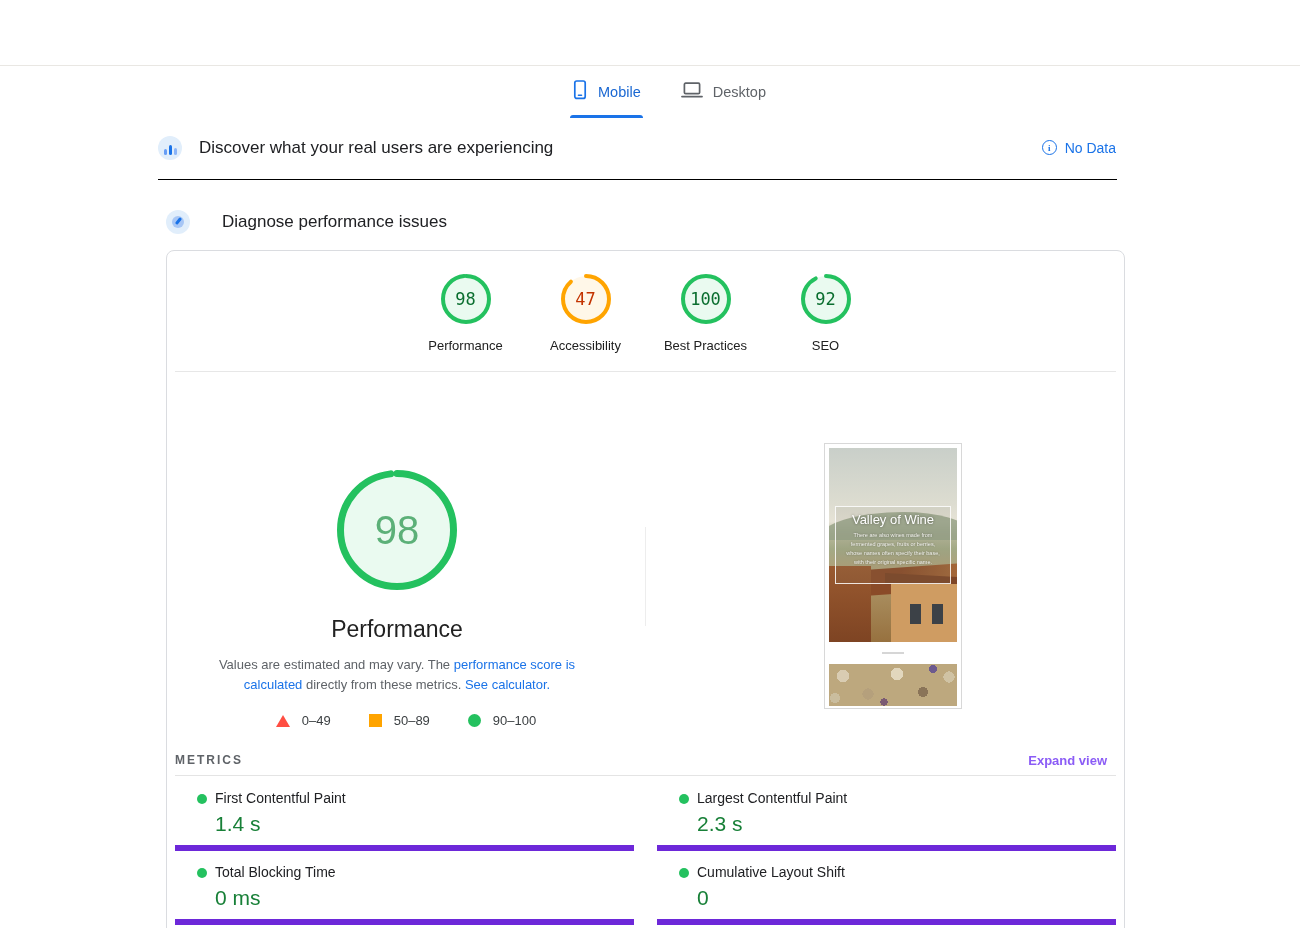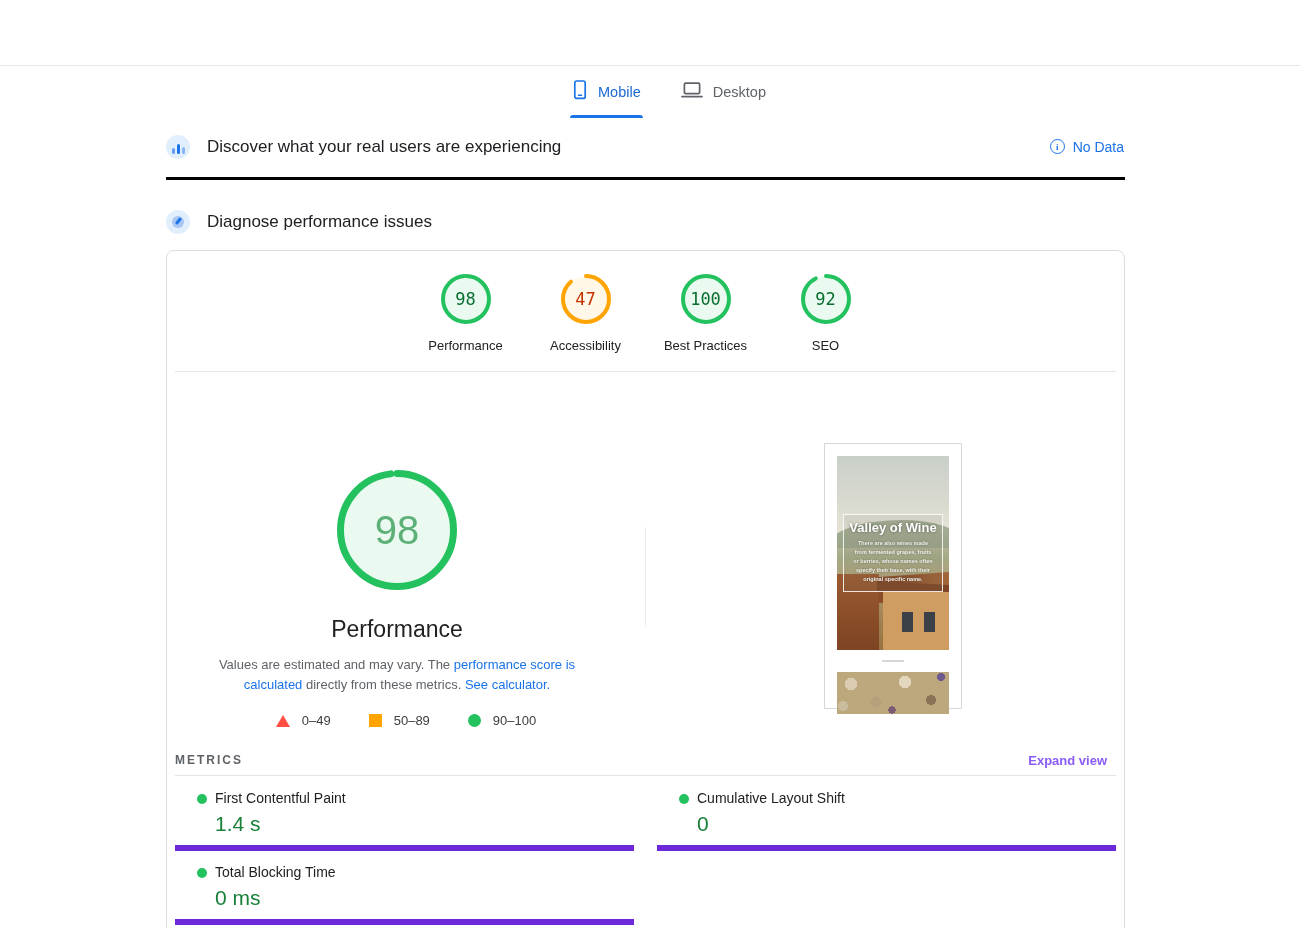--- a/index.html
+++ b/index.html
@@ -11,22 +11,22 @@
   .header-rule { position:absolute; top:65px; left:0; width:100%; height:1px; background:#e9e7e3; }
 
   
   .tabs { position:absolute; top:66px; left:0; width:100%; display:flex; justify-content:center;padding-left:38px; }
   .tab { position:relative; display:flex; align-items:center; gap:10px; padding:14px 2px 15px; font-size:14.5px; cursor:pointer; }
   .tab--mobile { color:#1967d2; }
   .tab--desktop { color:#5f6368; margin-left:36px;justify-content:flex-end; }
   .tab-underline { position:absolute; left:0; right:0; bottom:0; height:3px; border-radius:3px 3px 0 0; background:#1a73e8; }
 
   
-  .row-field { position:absolute; top:116px; left:166px; width:959px; height:64px; display:flex; align-items:center; border-bottom:3px solid #000000; }
-  .row-lab   { position:absolute; top:194px; left:166px; width:959px; height:56px; display:flex; align-items:center; }
+  .row-field { position:absolute; top:116px; left:158px; width:959px; height:64px; display:flex; align-items:center; border-bottom:1px solid #000000; }
+  .row-lab   { position:absolute; top:194px; left:166px; width:959px; height:56px; display:flex; align-items:center;gap:15px; }
   .section-icon { width:24px; height:24px; border-radius:50%; background:#e1eefb; display:flex; align-items:flex-end; justify-content:center; gap:2px; padding-bottom:5px; flex:none; }
   .bar { width:3px; border-radius:1.5px; }
   .bar1 { height:6px;  background:#669df6; }
   .bar2 { height:10px; background:#1a73e8; }
   .bar3 { height:7px;  background:#8ab4f8; }
   .section-icon.lab { align-items:center; padding-bottom:0; }
   .lab-disc { width:12px; height:12px; border-radius:50%; background:#a7c6f5; position:relative; overflow:hidden; }
   .lab-needle { position:absolute; left:5px; top:1px; width:3px; height:8px; background:#1a73e8; transform:rotate(40deg); border-radius:2px; }
   .section-title { margin-left:17px; font-size:17px; color:#202124; }
   .no-data { margin-left:auto; margin-right:1px; display:flex; align-items:center; gap:8px; color:#1a73e8; font-size:14px; cursor:pointer; }
@@ -61,21 +61,21 @@
   .perf-legend { position:absolute; top:462px; left:0; width:478px; display:flex; justify-content:center; align-items:center; gap:38px; }
   .legend-item { display:flex; align-items:center; gap:12px; }
   .legend-shape { flex:none; }
   .shape-triangle { width:0; height:0; border-left:7px solid transparent; border-right:7px solid transparent; border-bottom:12px solid #ff4e42; }
   .shape-square { width:13px; height:13px; background:#ffa400; }
   .shape-circle { width:13px; height:13px; border-radius:50%; background:#24c15f; }
   .legend-label { font-size:13px; color:#3c4043; }
   .v-rule { position:absolute; top:276px; left:478px; width:1px; height:99px; background:#ededed; }
 
   
-  .thumb { position:absolute; top:192px; left:657px; width:138px; height:266px; border:1px solid #d8d8d8; background:#fff; padding:12px; cursor:pointer;font-weight:bold; }
+  .thumb { position:absolute; top:192px; left:657px; width:138px; height:266px; border:1px solid #d8d8d8; background:#fff; padding:4px; cursor:pointer; }
   .thumb-main { position:relative; height:194px; overflow:hidden;
     background:linear-gradient(#c9cfc9 0%, #dcdcd0 28%, #e6e3d6 38%, #b7b89a 45%, #a3aa86 52%, #b0a27a 62%, #a98e5f 74%, #97713f 100%); }
   .hill { position:absolute; top:64px; left:-10px; right:-10px; height:28px; background:#96a287; border-radius:60% 45% 0 0 / 100% 70% 0 0; opacity:.85; }
   .roofline { position:absolute; left:0; bottom:48px; width:100%; height:26px; background:linear-gradient(100deg, #8a4b28 55%, #a5693a); transform:skewY(-4deg); }
   .bldg-left { position:absolute; left:0; bottom:0; width:42px; height:76px; background:linear-gradient(#9a5a30, #7e4423); }
   .bldg-right { position:absolute; right:0; bottom:0; width:66px; height:58px; background:#cf9c62; }
   .bldg-right-roof { position:absolute; right:0; bottom:56px; width:72px; height:11px; background:#7d4526; transform:skewY(3deg); }
   .win { position:absolute; width:11px; height:20px; background:#3c4147; }
   .win1 { right:14px; bottom:18px; }
   .win2 { right:36px; bottom:18px; }
@@ -265,19 +265,24 @@
         </div>
         <div class="mcell">
           <span class="mdot"></span>
           <span class="mname">Total Blocking Time</span>
           <span class="mvalue">0 ms</span>
         </div>
       </div>
       <div class="mcol">
         <div class="mcell">
           <span class="mdot"></span>
+          <span class="mname">Largest Contentful Paint</span>
+          <span class="mvalue">2.3 s</span>
+        </div>
+        <div class="mcell">
+          <span class="mdot"></span>
           <span class="mname">Cumulative Layout Shift</span>
           <span class="mvalue">0</span>
         </div>
       </div>
     </div>
   </div>
 </div>
 
 </body></html>

